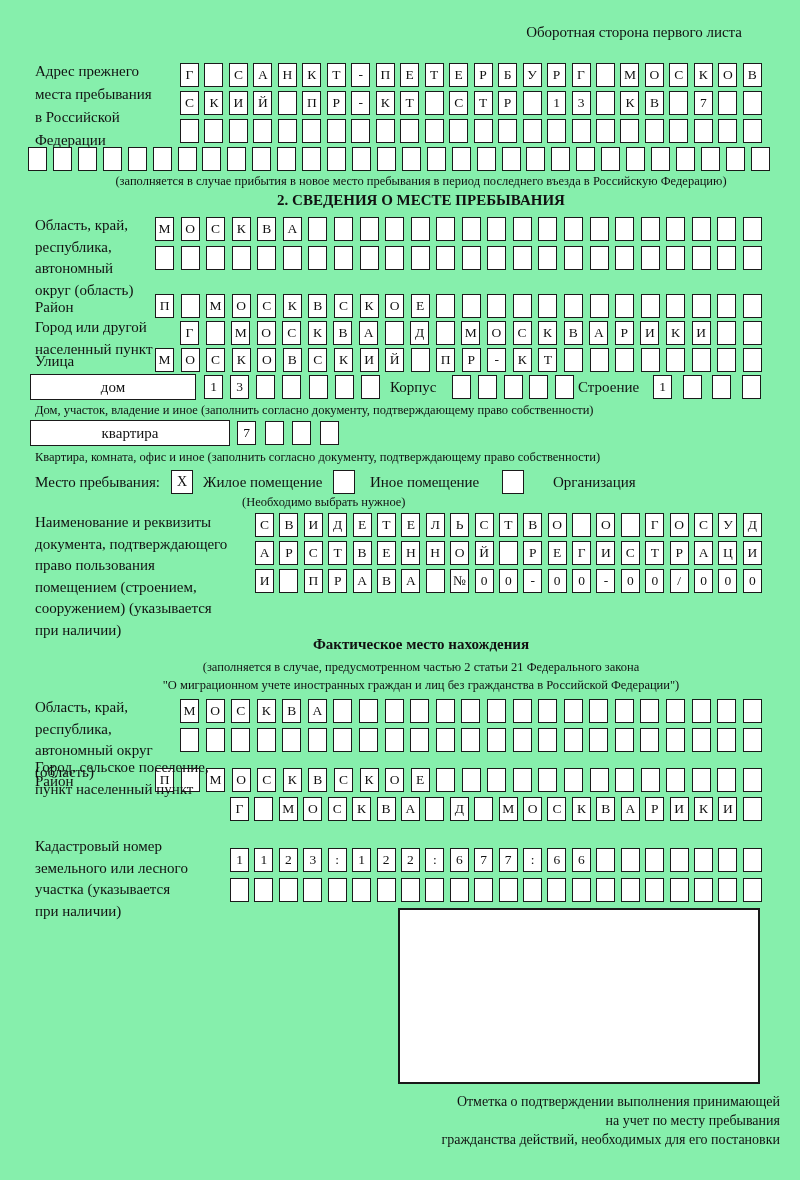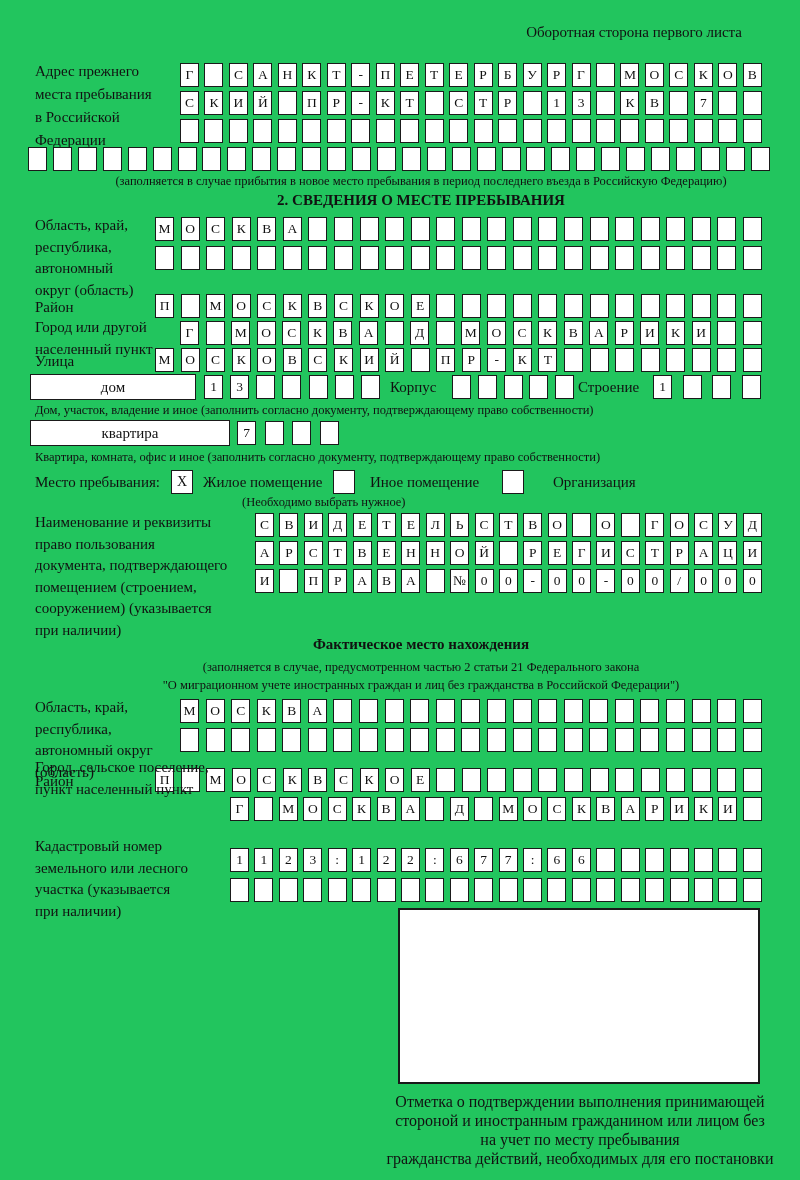--- a/index.html
+++ b/index.html
@@ -1,17 +1,17 @@
 <!DOCTYPE html>
 <html><head>
 <meta charset="utf-8">
 <style>
   html,body{margin:0;padding:0;background:#fff;}
   #page{
-    position:relative;width:800px;height:1180px;background:#22c55e;
+    position:relative;width:800px;height:1180px;background:#86efac;
     font-family:"Liberation Serif","DejaVu Serif",serif;color:#111;overflow:hidden;
   }
   .abs{position:absolute;}
   .lbl{font-size:15px;line-height:21.5px;white-space:nowrap;}
   .lbl-lg{font-size:15px;line-height:23px;white-space:nowrap;}
   .footnote{font-size:12.5px;white-space:nowrap;}
   .center{left:0;width:800px;text-align:center;padding-left:21px;}
   .title{font-weight:bold;font-size:15px;white-space:nowrap;}
   .boxrow{display:flex;justify-content:space-between;}
   .cell{
@@ -21,21 +21,21 @@
   }
   .widebox{
     box-sizing:border-box;border:1.8px solid #1a1a1a;height:26px;background:#fff;
     display:flex;align-items:center;justify-content:center;font-size:15px;
   }
   .checkbox{
     box-sizing:border-box;width:22px;height:24px;border:1.5px solid #1a1a1a;background:#fff;
     display:flex;align-items:center;justify-content:center;font-size:14px;
   }
   .bigbox{box-sizing:border-box;border:2px solid #1a1a1a;background:#fff;}
-  .caption-lines div{font-size:16px;line-height:19px;white-space:nowrap;text-align:center;}
+  .caption-lines div{font-size:14px;line-height:19px;white-space:nowrap;text-align:right;}
 </style>
 </head>
 <body>
 
 <div id="page">
 
   <div class="abs lbl" style="top:22px;right:58px;">Оборотная сторона первого листа</div>
 
   <div class="abs lbl-lg" style="left:35px;top:60px;">
       <div>Адрес прежнего</div>
@@ -342,22 +342,22 @@
   <div class="abs checkbox" style="left:171px;top:470px;">X</div>
   <div class="abs lbl" style="left:203px;top:472px;">Жилое помещение</div>
   <div class="abs checkbox" style="left:333px;top:470px;"></div>
   <div class="abs lbl" style="left:370px;top:472px;">Иное помещение</div>
   <div class="abs checkbox" style="left:502px;top:470px;"></div>
   <div class="abs lbl" style="left:553px;top:472px;">Организация</div>
   <div class="abs footnote" style="left:242px;top:495px;">(Необходимо выбрать нужное)</div>
 
   <div class="abs lbl" style="left:35px;top:512px;">
       <div>Наименование и реквизиты</div>
+      <div>документа, подтверждающего</div>
       <div>право пользования</div>
-      <div>документа, подтверждающего</div>
       <div>помещением (строением,</div>
       <div>сооружением) (указывается</div>
       <div>при наличии)</div>
     </div>
   <div class="abs boxrow" style="left:255px;top:513px;width:507px;">
       <span class="cell">С</span>
       <span class="cell">В</span>
       <span class="cell">И</span>
       <span class="cell">Д</span>
       <span class="cell">Е</span>
@@ -594,18 +594,17 @@
       <span class="cell"></span>
       <span class="cell"></span>
       <span class="cell"></span>
       <span class="cell"></span>
       <span class="cell"></span>
     </div>
 
   <div class="abs bigbox" style="left:398px;top:908px;width:362px;height:176px;"></div>
   <div class="abs caption-lines" style="left:380px;top:1092px;width:400px;">
       <div>Отметка о подтверждении выполнения принимающей</div>
-      <div>стороной и иностранным гражданином или лицом без</div>
       <div>на учет по месту пребывания</div>
       <div>гражданства действий, необходимых для его постановки</div>
     </div>
 
 </div>
 
 </body></html>

